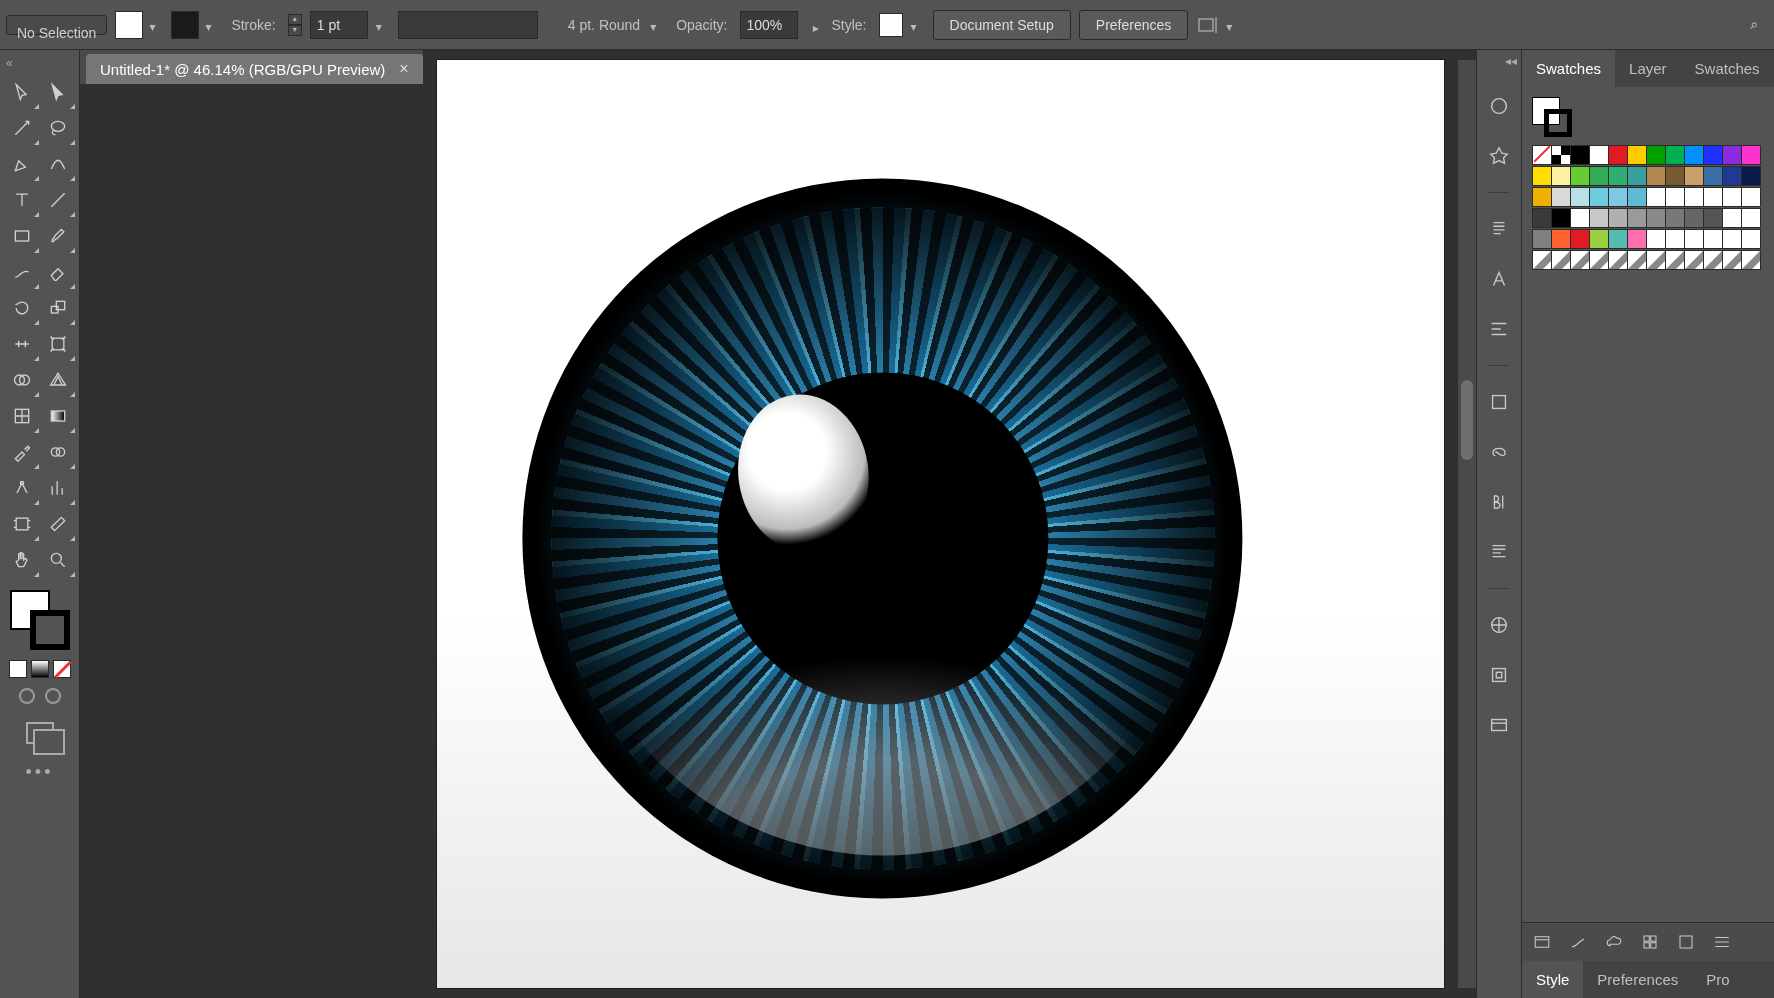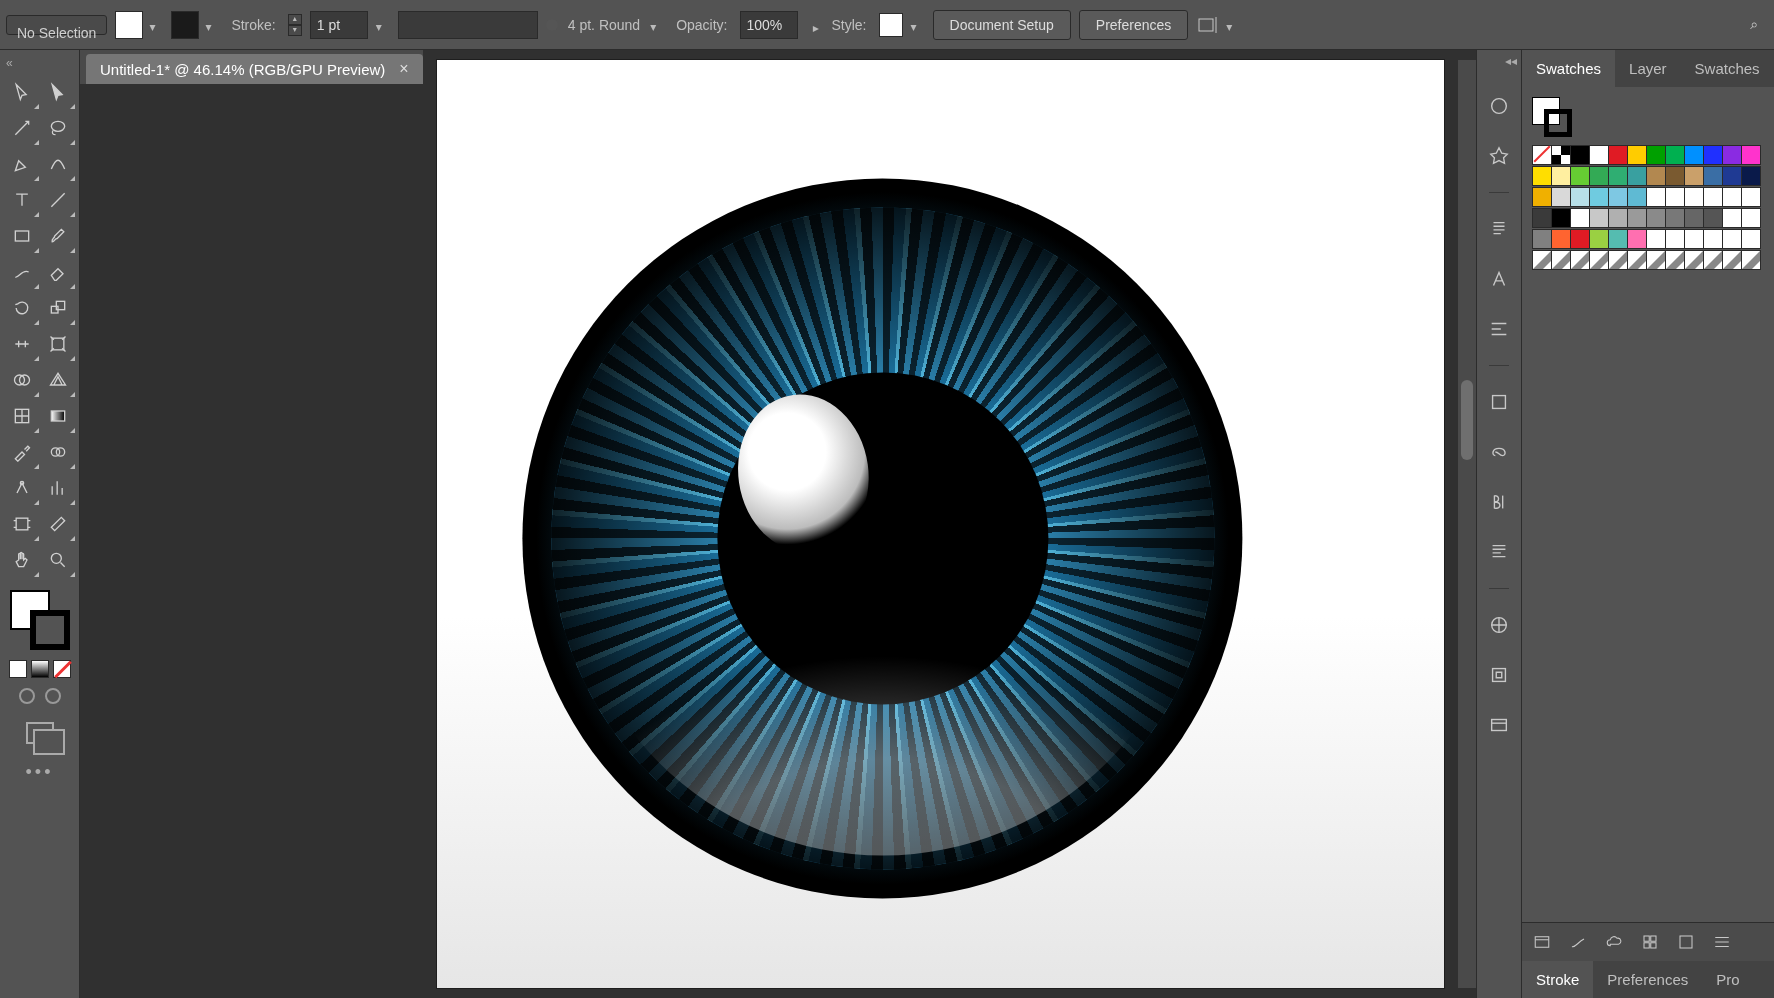--- a/index.html
+++ b/index.html
@@ -774,21 +774,21 @@
             </svg></span>
         <span><svg viewBox="0 0 24 24">
               <rect x="4" y="4" width="16" height="16"></rect>
             </svg></span>
         <span><svg viewBox="0 0 24 24">
               <path d="M3 6h18M3 12h18M3 18h18"></path>
             </svg></span>
       </div>
 
       <div class="p-tabs2 p-tabs">
-        <div class="p-tab active">Stroke</div>
+        <div class="p-tab active">Style</div>
         <div class="p-tab">Preferences</div>
         <div class="p-tab">Pro</div>
       </div>
 
     </div>
 
   </div>
 </div>
 
 </body></html>

